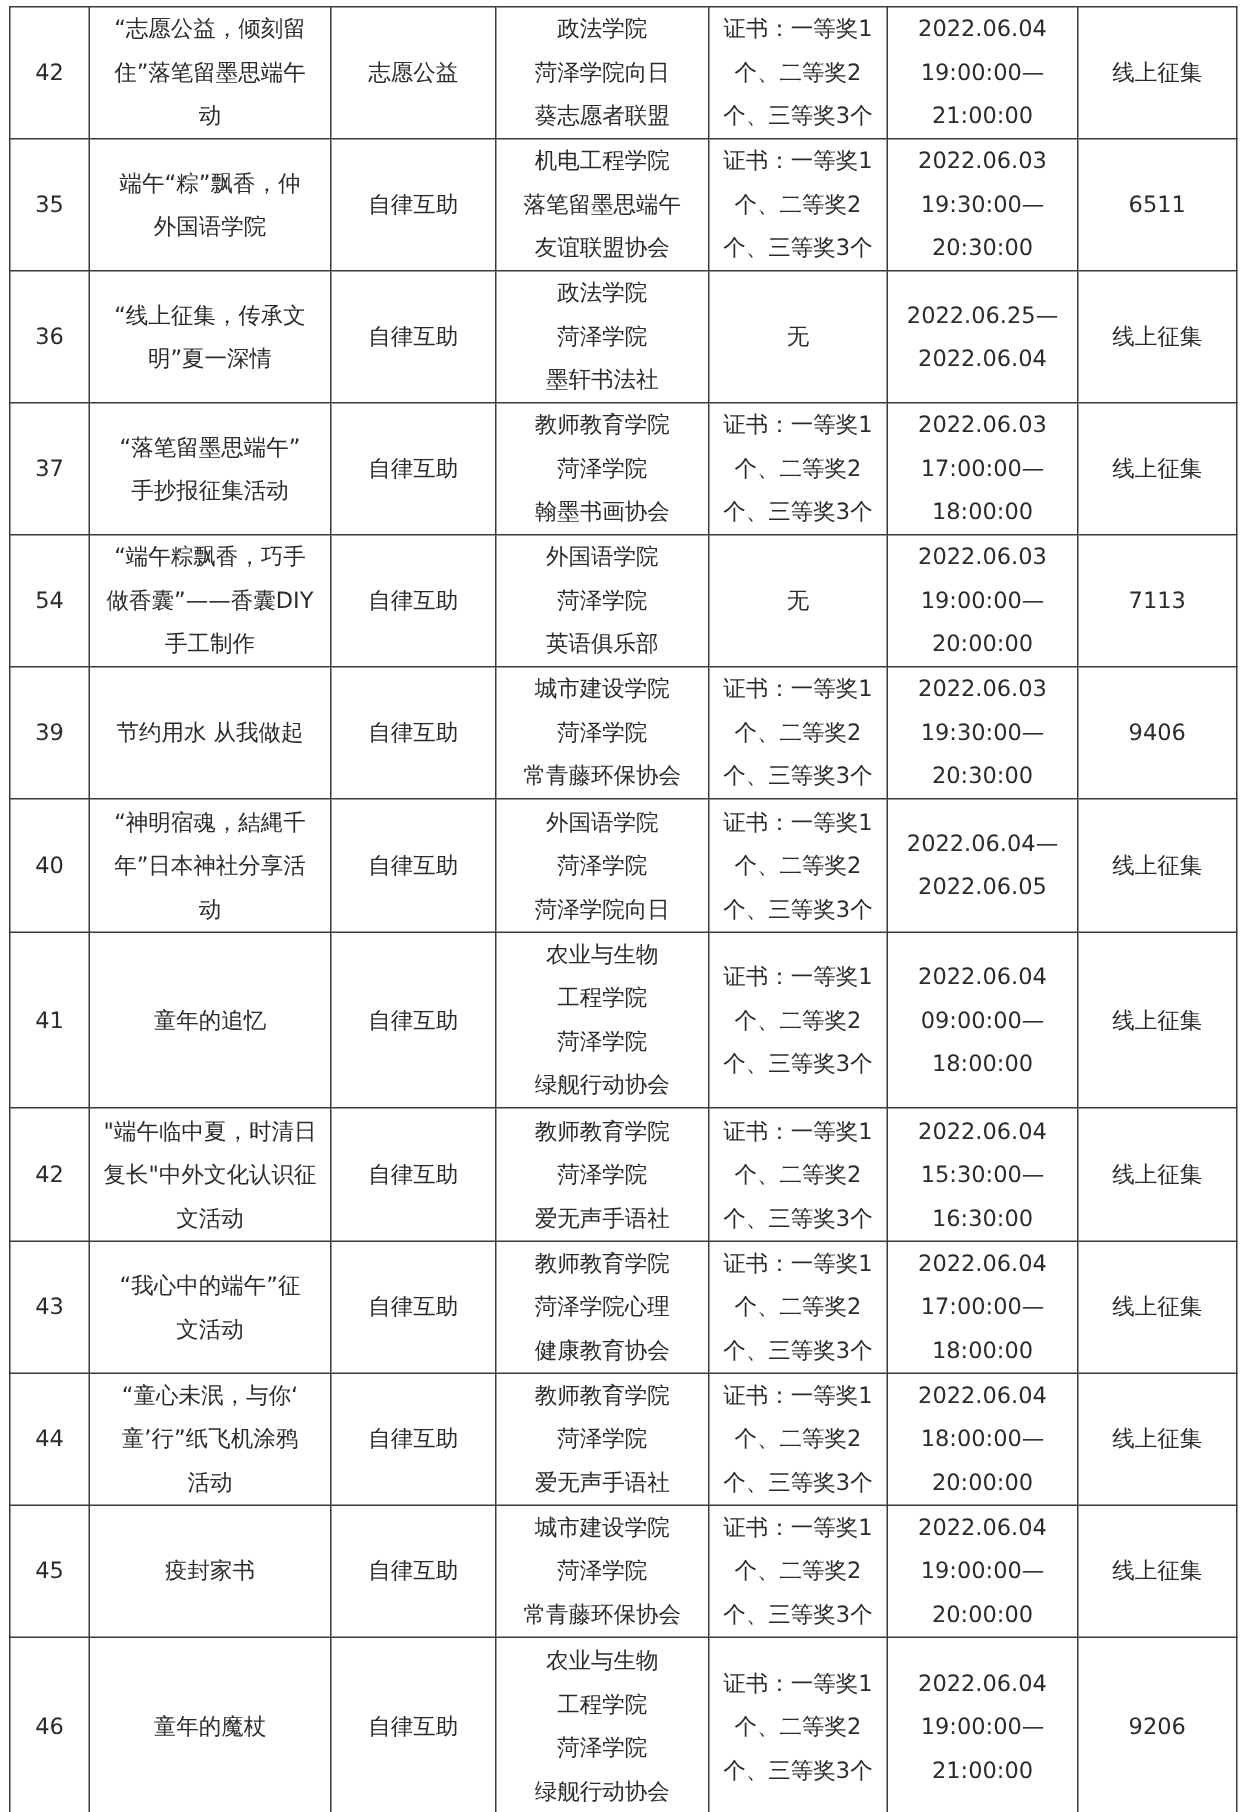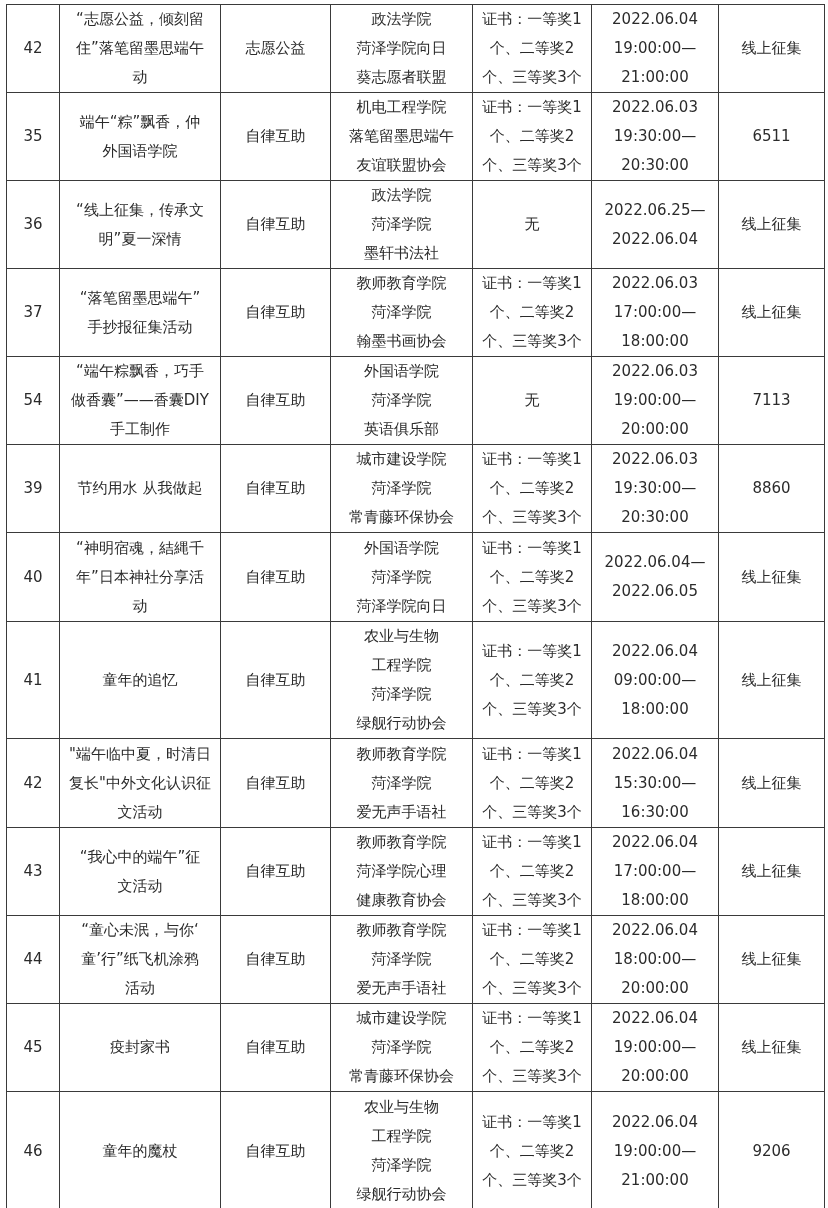--- a/index.html
+++ b/index.html
@@ -195,21 +195,21 @@
     <td class="ln">
             <span class="line">证书：一等奖1</span>
             <span class="line">个、二等奖2</span>
             <span class="line">个、三等奖3个</span>
           </td>
     <td class="ln">
             <span class="line">2022.06.03</span>
             <span class="line">19:30:00—</span>
             <span class="line">20:30:00</span>
           </td>
-    <td><span>8860</span></td>
+    <td><span>9406</span></td>
   </tr>
 
   <tr style="height: 89px;">
     <td class="num"><span>40</span></td>
     <td class="ln">
             <span class="line">“神明宿魂，結縄千</span>
             <span class="line">年”日本神社分享活</span>
             <span class="line">动</span>
           </td>
     <td><span>自律互助</span></td>

